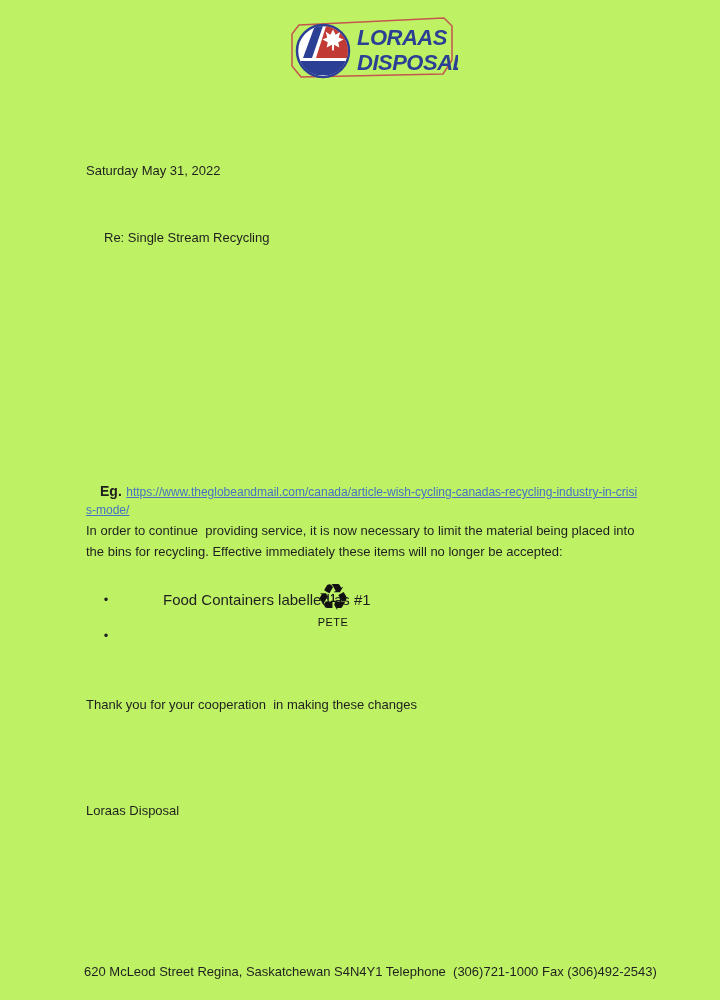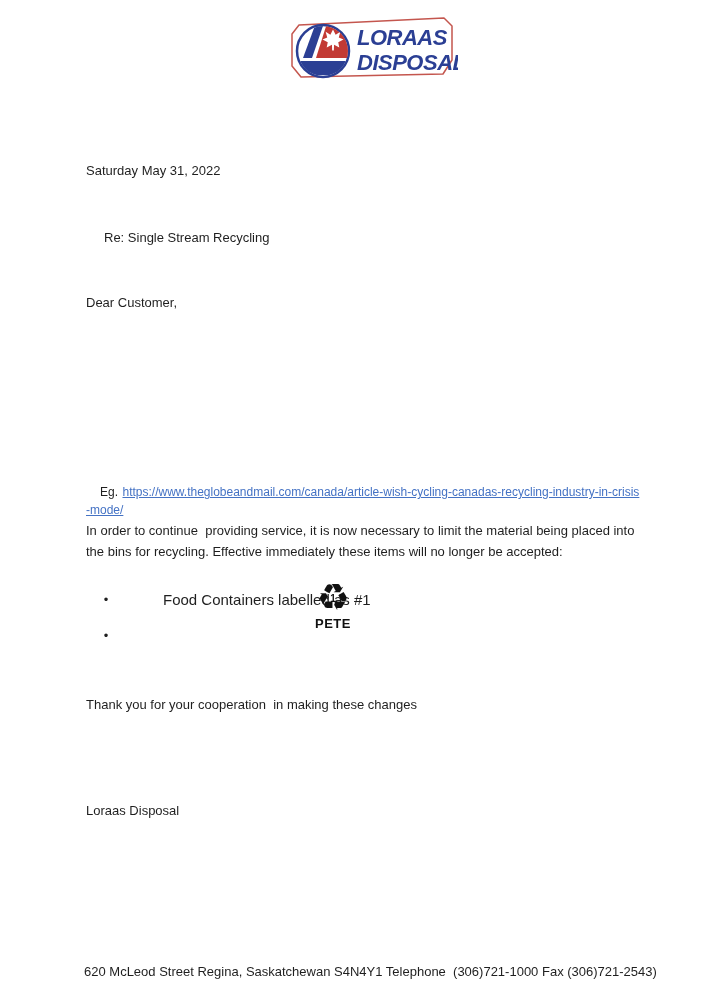--- a/index.html
+++ b/index.html
@@ -1,35 +1,35 @@
 <!DOCTYPE html>
 <html><head>
 <meta charset="utf-8">
 <style>
   html,body{margin:0;padding:0;background:#e9e9e9;}
   .page{
     position:relative;
     width:720px;height:1000px;
     margin:0 auto;
-    background:#ffffff;
+    background:#bef264;
     font-family:"Liberation Sans", sans-serif;
     color:#1f1f1f;
     overflow:hidden;
   }
   .abs{position:absolute;}
   .body-text{
     font-size:13px;
     line-height:21px;
     color:#1f1f1f;
     white-space:pre-wrap;
   }
   .letterhead{left:286px;top:12px;width:172px;height:80px;}
   .para{left:86px;width:556px;}
   .subject{font-weight:normal;margin-left:18px;}
-  .eg-label{font-weight:normal;font-size:12px;padding-left:14px;}
+  .eg-label{font-weight:bold;font-size:14px;padding-left:14px;}
   .eg-link{
     font-size:12px;
     color:#4472c4;
     text-decoration:underline;
     word-break:break-all;
   }
   .bullet-row{left:86px;width:560px;display:flex;}
   .bullet-marker{
     width:40px;text-align:center;font-size:13px;line-height:20px;flex:0 0 40px;
   }
@@ -41,21 +41,21 @@
     display:block;
     font-family:"DejaVu Sans", sans-serif;
     font-size:37px;line-height:40px;color:#111;
   }
   .rs-num{
     position:absolute;top:15px;left:0;right:0;
     font-size:10px;font-weight:bold;color:#111;
   }
   .rs-code{
     position:absolute;top:38px;left:0;right:0;
-    font-size:13px;font-weight:bold;letter-spacing:0.5px;color:#111;
+    font-size:11px;font-weight:normal;letter-spacing:0.5px;color:#111;
   }
   .footer-line{
     left:84px;top:964px;width:600px;
     font-size:13px;color:#1f1f1f;white-space:pre-wrap;
   }
   .logo-text{
     font-family:"Liberation Sans", sans-serif;
     font-style:italic;
     font-weight:bold;
   }
@@ -91,21 +91,20 @@
 
       <text class="logo-text" x="71" y="33" font-size="22" fill="#2b3f94" letter-spacing="-0.5">LORAAS</text>
       <text class="logo-text" x="71" y="58" font-size="22" fill="#2b3f94" letter-spacing="-0.5">DISPOSAL</text>
     </svg>
   </div>
 
   <div class="abs para body-text" style="top:160px">Saturday May 31, 2022</div>
 
   <div class="abs para body-text subject" style="top:227px">Re: Single Stream Recycling</div>
 
-  <div class="abs para body-text" style="top:292px">Dear Customer,</div>
 
 
 
   <div class="abs para" style="top:482px">
     <span class="eg-label">Eg.</span>
     <a class="eg-link" href="#">https://www.theglobeandmail.com/canada/article-wish-cycling-canadas-recycling-industry-in-crisis-mode/</a>
   </div>
 
   <div class="abs para body-text" style="top:520px">In order to continue  providing service, it is now necessary to limit the material being placed into the bins for recycling. Effective immediately these items will no longer be accepted:</div>
 
@@ -120,15 +119,15 @@
   <div class="abs recycle">
     <span class="rs-glyph">♻</span>
     <span class="rs-num">1</span>
     <span class="rs-code">PETE</span>
   </div>
 
   <div class="abs para body-text" style="top:694px">Thank you for your cooperation  in making these changes</div>
 
   <div class="abs para body-text" style="top:800px">Loraas Disposal</div>
 
-  <div class="abs footer-line">620 McLeod Street Regina, Saskatchewan S4N4Y1 Telephone  (306)721-1000 Fax (306)721-2543)</div>
+  <div class="abs footer-line">620 McLeod Street Regina, Saskatchewan S4N4Y1 Telephone  (306)721-1000 Fax (306)492-2543)</div>
 
 </div>
 
 </body></html>

